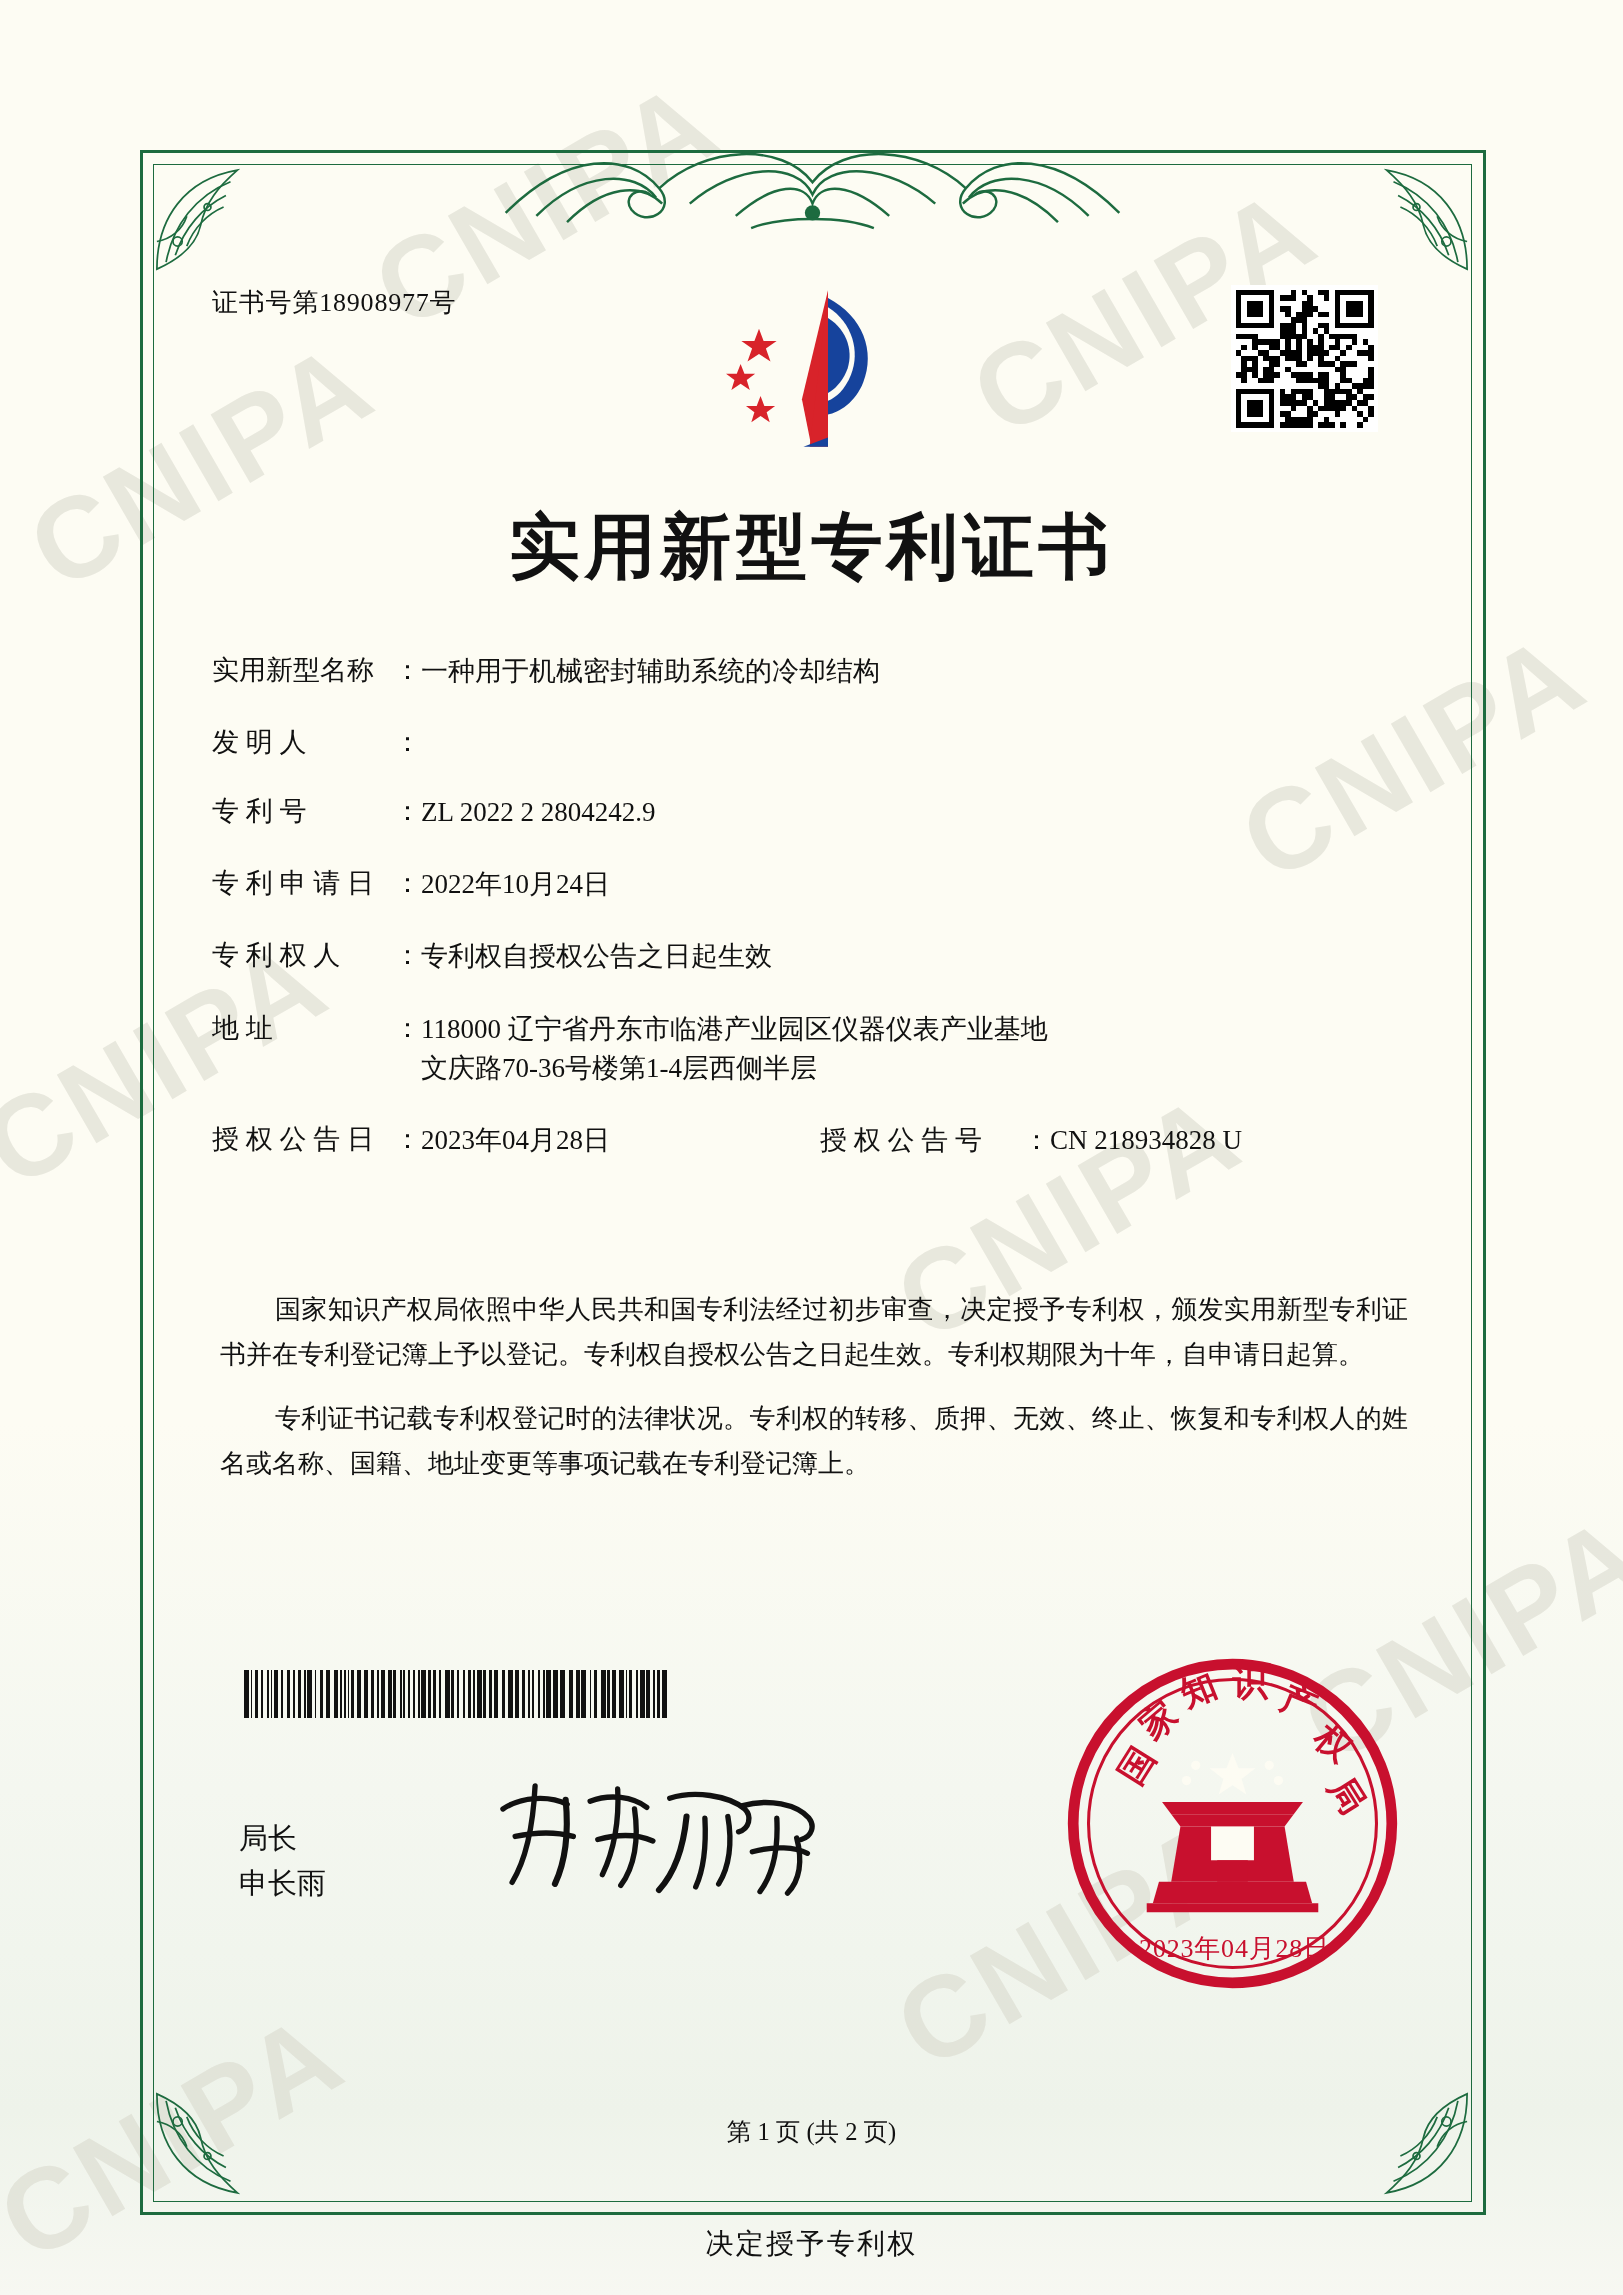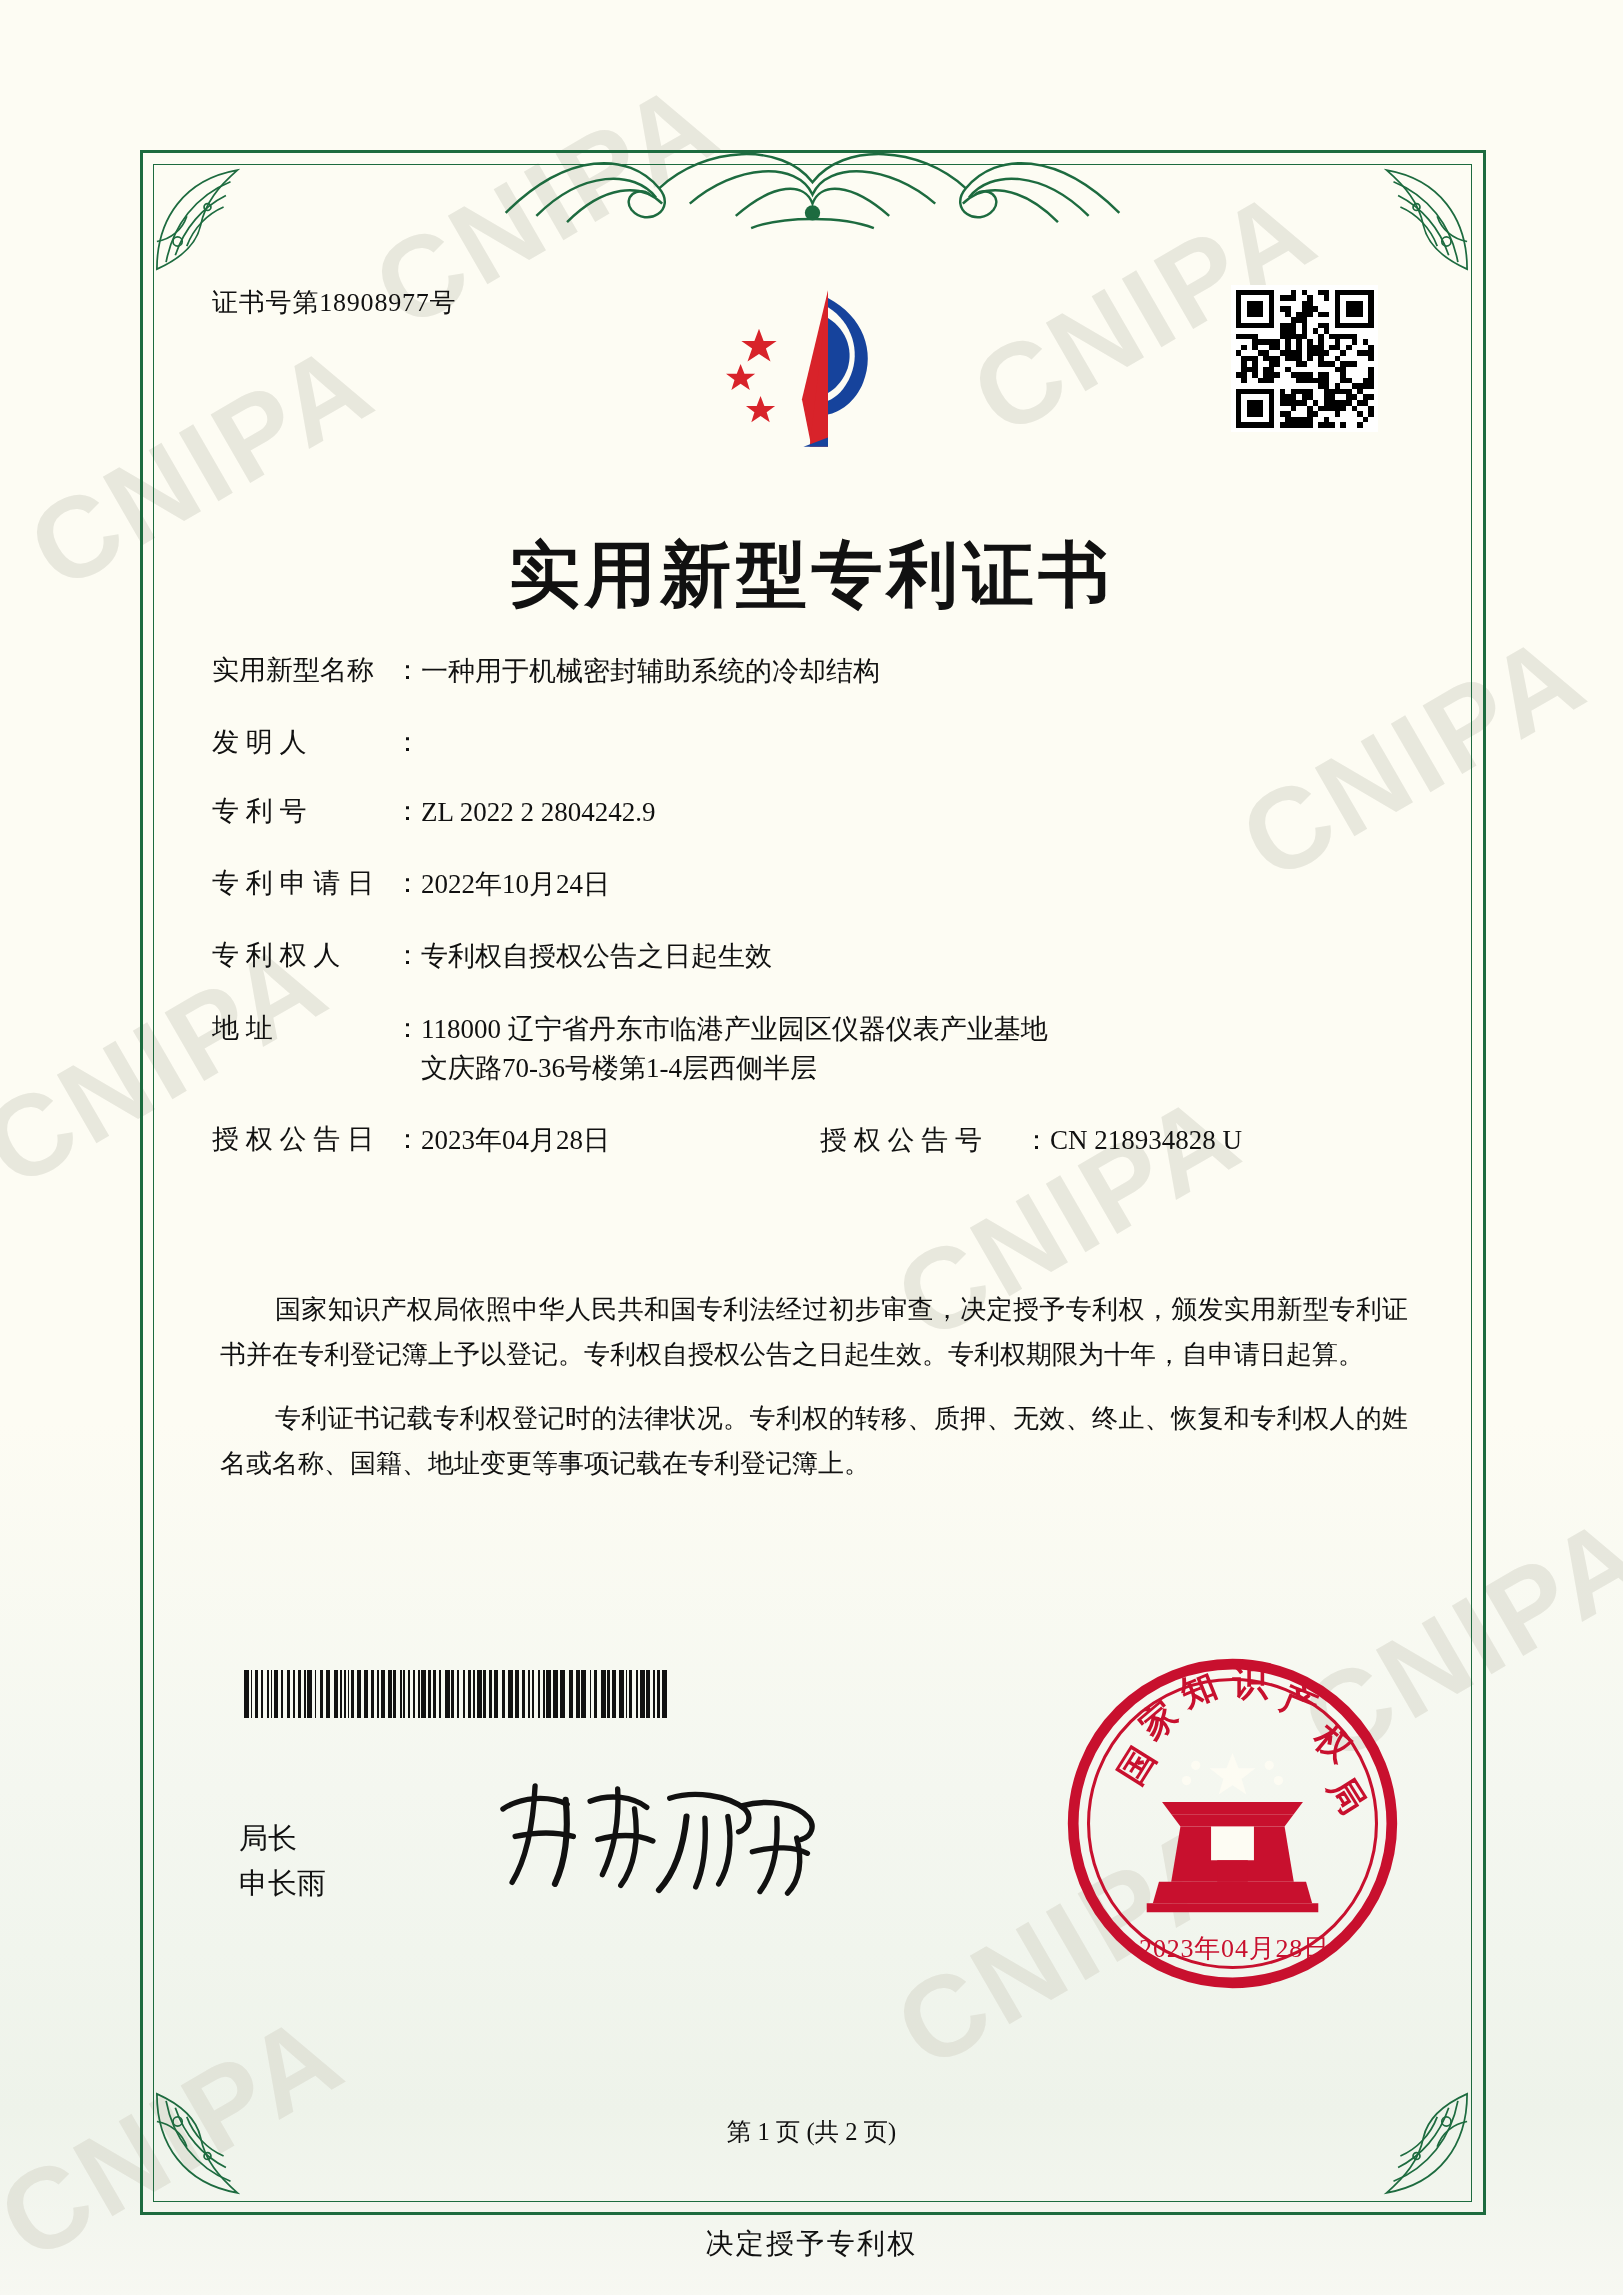--- a/index.html
+++ b/index.html
@@ -99,21 +99,21 @@
   .emblem {
     position: absolute;
     left: 713px; top: 284px;
     width: 207px; height: 192px;
   }
   .emblem svg { width:100%; height:100%; display:block; }
 
   .title {
     position: absolute;
     left: 0; right: 0;
-    top: 528px;
+    top: 500px;
     text-align: center;
     font-size: 71px;
     font-weight: bold;
     letter-spacing: 4.6px;
     color: #111;
     font-family: "DejaVu Serif", "Liberation Serif", serif;
   }
 
   
   .fields {

